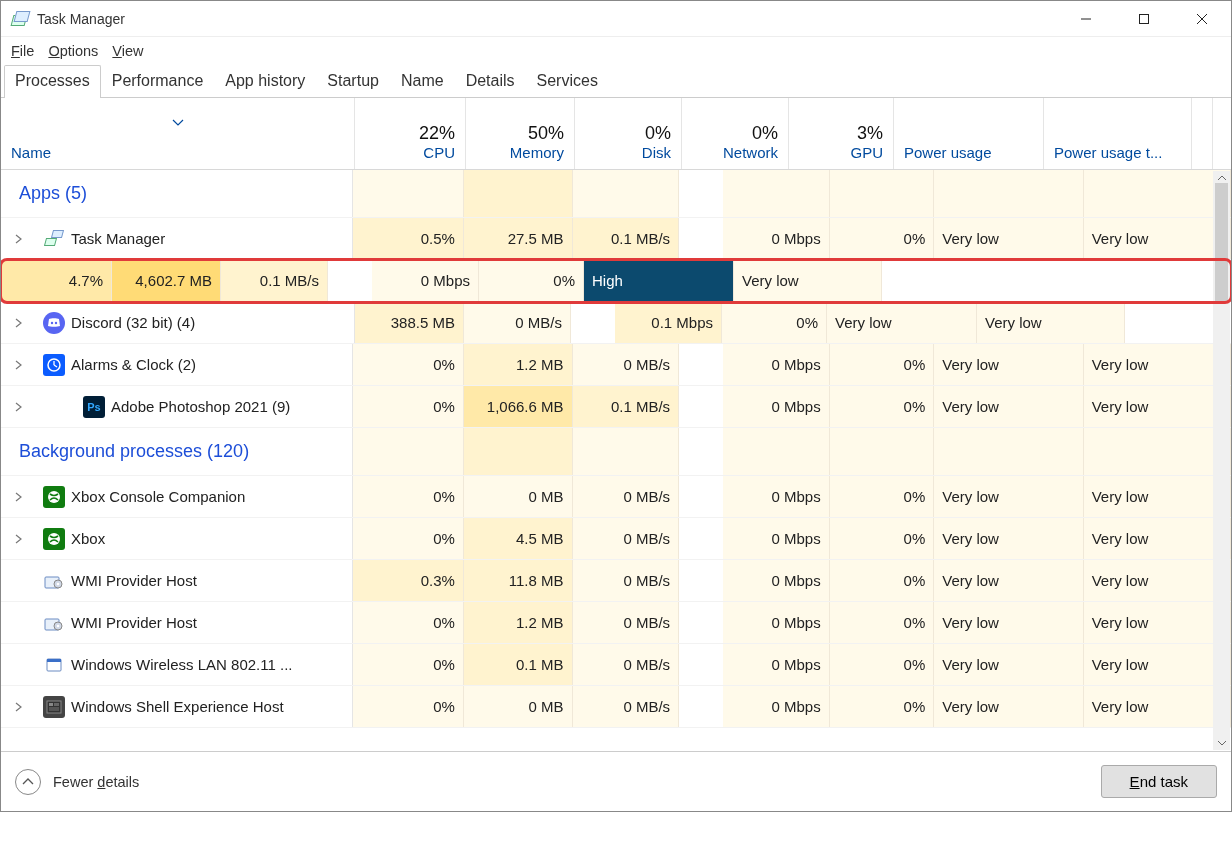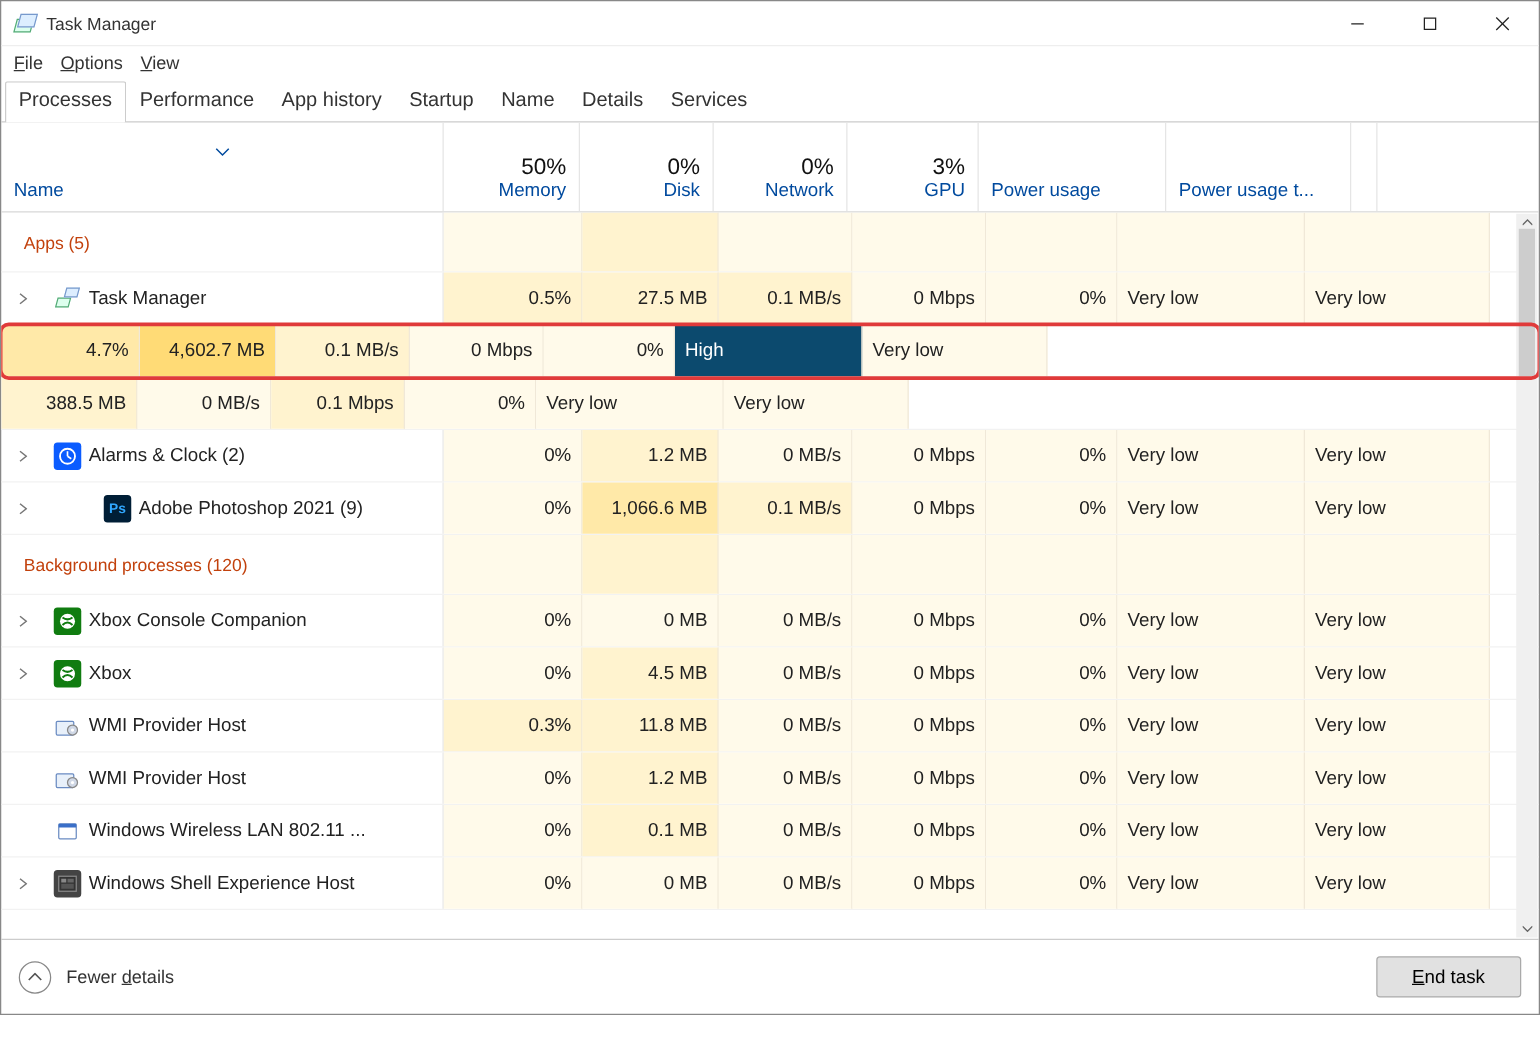--- a/index.html
+++ b/index.html
@@ -40,25 +40,25 @@
   .pct { font-size: 18px; color: #111; }
   
   .tbody { flex: 1; overflow: hidden; position: relative; }
   .row { display: flex; height: 42px; align-items: center; font-size: 15px; color: #222; border-bottom: 1px solid #f2f2f2; }
   .cell { height: 100%; display: flex; align-items: center; border-right: 1px solid #f0e8d8; padding: 0 8px; }
   .cell.num { justify-content: flex-end; }
   .c-name { width: 354px; gap: 6px; padding-left: 10px; border-right-color: #e5e5e5; overflow: hidden; white-space: nowrap; }
   .c-cpu { width: 111px; }
   .c-mem { width: 109px; }
   .c-disk { width: 107px; }
-  .c-net { width: 107px; }
+  .c-net { width: 107px; margin-left: 44px; }
   .c-gpu { width: 105px; }
   .c-power { width: 150px; }
   .c-powert { width: 148px; }
-  .group-row { height: 48px; font-size: 14px; color: #c2410c; }
+  .group-row { height: 48px; font-size: 18px; color: #1d4ed8; }
   .group-row .c-name { padding-left: 18px; }
   .chev { width: 14px; display: flex; justify-content: center; color: #777; }
   .no-chev { width: 14px; }
   .chev svg { stroke: #777; }
   .proc-icon { width: 22px; height: 22px; display: flex; align-items: center; justify-content: center; font-size: 12px; border-radius: 3px; flex-shrink: 0; }
   
   .bg0 { background: #fffaea; }
   .bg1 { background: #fff3cf; }
   .bg2 { background: #ffe9a8; }
   .bg3 { background: #ffdb76; }
@@ -121,20 +121,24 @@
       <div class="tab">Services</div>
     </div>
 
   <div class="thead">
     <div class="col col-name">
       <span class="sort"><svg width="14" height="8">
             <polyline points="2,2 7,7 12,2" fill="none" stroke="#004a9e" stroke-width="1.2"></polyline>
           </svg></span>
       <span class="col-name-lbl">Name</span>
     </div>
+    <div class="col col-num col-cpu">
+      <span class="pct">22%</span>
+      <span>CPU</span>
+    </div>
     <div class="col col-num col-mem">
       <span class="pct">50%</span>
       <span>Memory</span>
     </div>
     <div class="col col-num col-disk">
       <span class="pct">0%</span>
       <span>Disk</span>
     </div>
     <div class="col col-num col-net">
       <span class="pct">0%</span>
@@ -195,20 +199,36 @@
       <div class="row highlight">
         <div class="cell c-cpu bg2 num">4.7%</div>
         <div class="cell c-mem bg3 num">4,602.7 MB</div>
         <div class="cell c-disk bg1 num">0.1 MB/s</div>
         <div class="cell c-net bg0 num">0 Mbps</div>
         <div class="cell c-gpu bg0 num">0%</div>
         <div class="cell c-power bgHigh">High</div>
         <div class="cell c-powert bg0">Very low</div>
       </div>
       <div class="row">
+        <div class="cell c-name">
+          <span class="chev">
+            <svg width="8" height="10">
+              <polyline points="2,1 7,5 2,9" fill="none" stroke-width="1.2"></polyline>
+            </svg>
+          </span>
+          <span style="width: 6px;"></span>
+          <span class="proc-icon" style="background: rgb(88, 101, 242); border-radius: 50%;">
+            <svg width="14" height="10" viewBox="0 0 14 10">
+              <path d="M2 1 C4 0 10 0 12 1 L13 8 C11 9 3 9 1 8 Z" fill="#fff"></path>
+              <circle cx="5" cy="5" r="1.2" fill="#5865F2"></circle>
+              <circle cx="9" cy="5" r="1.2" fill="#5865F2"></circle>
+            </svg>
+          </span>
+          <span class="proc-name">Discord (32 bit) (4)</span>
+        </div>
         <div class="cell c-mem bg1 num">388.5 MB</div>
         <div class="cell c-disk bg0 num">0 MB/s</div>
         <div class="cell c-net bg1 num">0.1 Mbps</div>
         <div class="cell c-gpu bg0 num">0%</div>
         <div class="cell c-power bg0">Very low</div>
         <div class="cell c-powert bg0">Very low</div>
       </div>
       <div class="row">
         <div class="cell c-name">
           <span class="chev">

